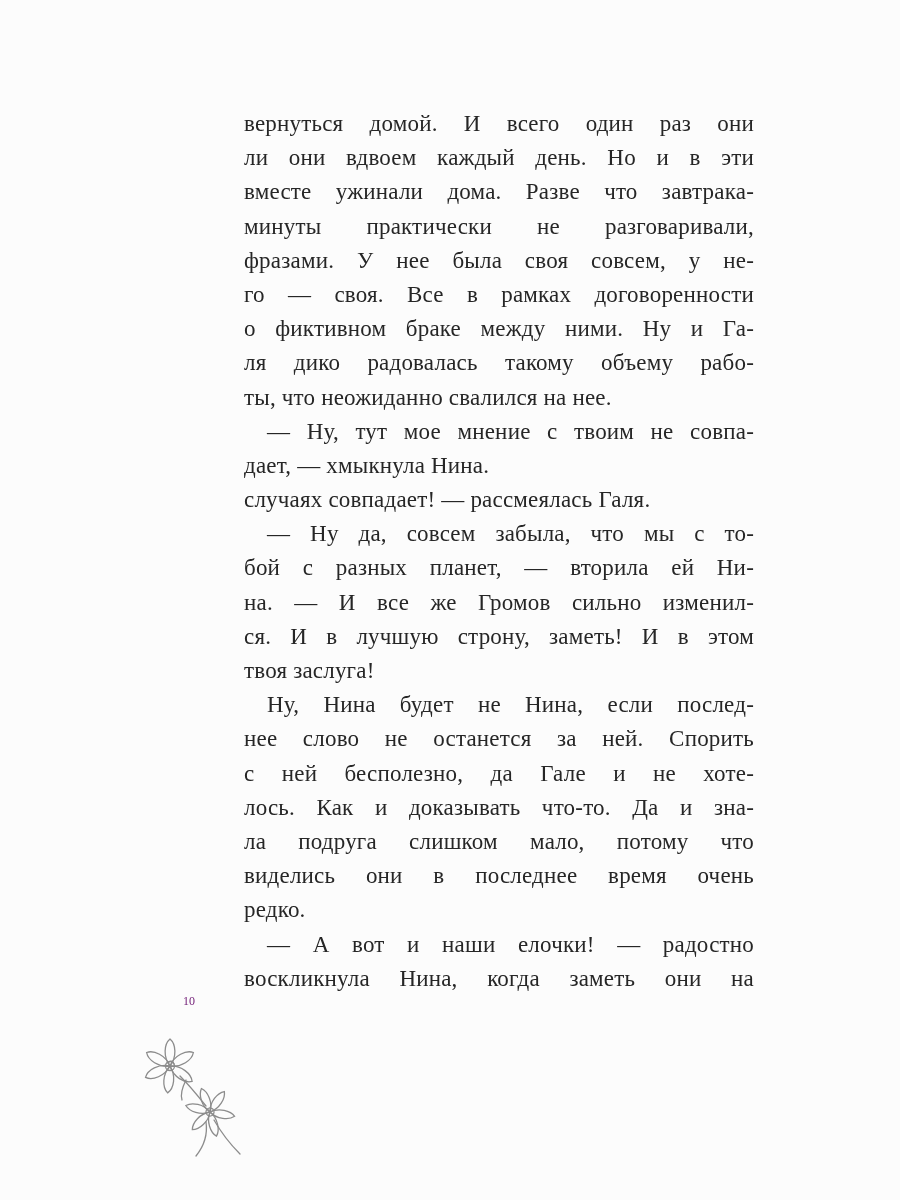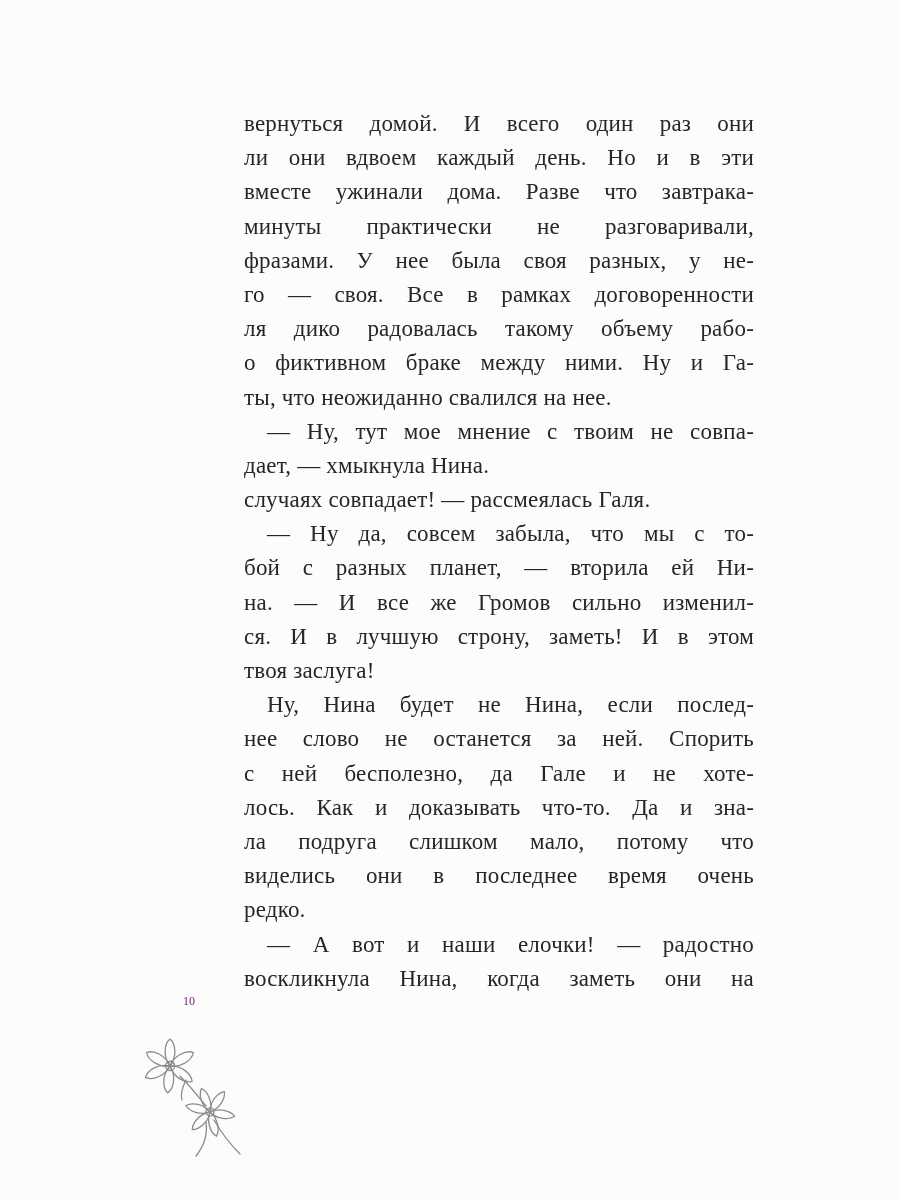--- a/index.html
+++ b/index.html
@@ -57,24 +57,24 @@
   }
 </style>
 </head>
 <body>
 
 <div class="text-block">
   <div class="line">вернуться домой. И всего один раз они</div>
   <div class="line">ли они вдвоем каждый день. Но и в эти</div>
   <div class="line">вместе ужинали дома. Разве что завтрака-</div>
   <div class="line">минуты практически не разговаривали,</div>
-  <div class="line">фразами. У нее была своя разных, у не-</div>
+  <div class="line">фразами. У нее была своя совсем, у не-</div>
   <div class="line">го — своя. Все в рамках договоренности</div>
+  <div class="line">о фиктивном браке между ними. Ну и Га-</div>
   <div class="line">ля дико радовалась такому объему рабо-</div>
-  <div class="line">о фиктивном браке между ними. Ну и Га-</div>
   <div class="line end">ты, что неожиданно свалился на нее.</div>
   <div class="line indent">— Ну, тут мое мнение с твоим не совпа-</div>
   <div class="line end">дает, — хмыкнула Нина.</div>
   <div class="line end">случаях совпадает! — рассмеялась Галя.</div>
   <div class="line indent">— Ну да, совсем забыла, что мы с то-</div>
   <div class="line">бой с разных планет, — вторила ей Ни-</div>
   <div class="line">на. — И все же Громов сильно изменил-</div>
   <div class="line">ся. И в лучшую строну, заметь! И в этом</div>
   <div class="line end">твоя заслуга!</div>
   <div class="line indent">Ну, Нина будет не Нина, если послед-</div>

